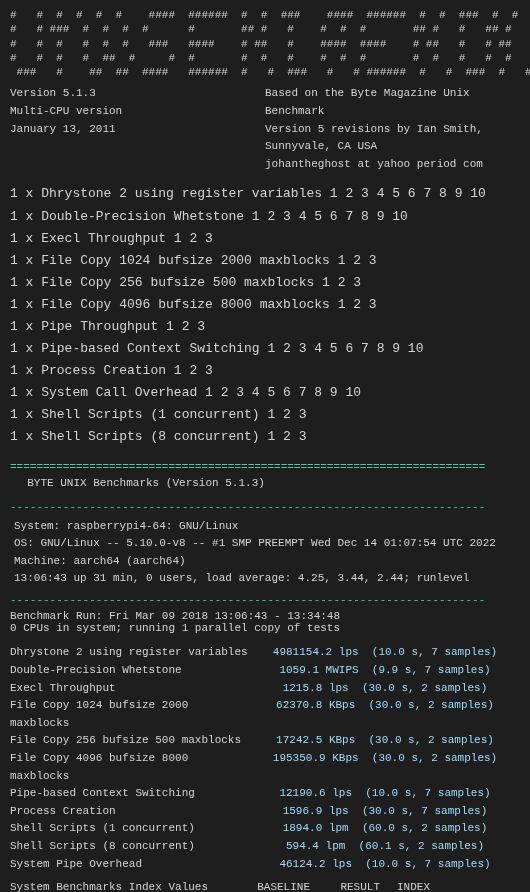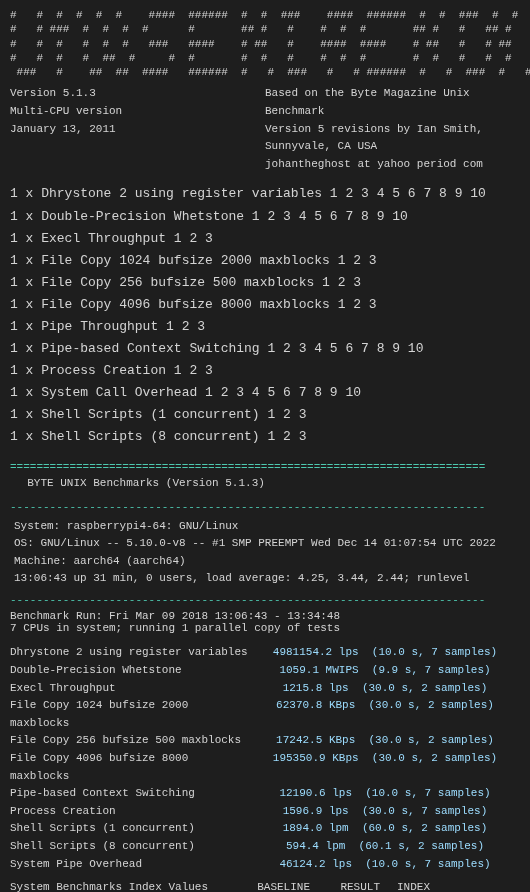--- a/index.html
+++ b/index.html
@@ -165,21 +165,21 @@
       <div style="line-height: 1.6;">System: raspberrypi4-64: GNU/Linux</div>
       <div style="line-height: 1.6;">OS: GNU/Linux -- 5.10.0-v8 -- #1 SMP PREEMPT Wed Dec 14 01:07:54 UTC 2022</div>
       <div style="line-height: 1.6;">Machine: aarch64 (aarch64)</div>
       <div style="line-height: 1.6;">13:06:43 up 31 min,  0 users,  load average: 4.25, 3.44, 2.44; runlevel</div>
     </div>
 
   <div class="separator-single">------------------------------------------------------------------------</div>
 
   <div class="bench-run" id="bench-run">
       <div>Benchmark Run: Fri Mar 09 2018 13:06:43 - 13:34:48</div>
-      <div>7 CPUs in system; running 1 parallel copy of tests</div>
+      <div>0 CPUs in system; running 1 parallel copy of tests</div>
     </div>
 
   <div class="results-section" id="results-section">
       <div class="result-row">
         <span class="result-name">Dhrystone 2 using register variables</span>
         <span class="result-value">4981154.2 lps&nbsp;&nbsp;(10.0 s, 7 samples)</span>
       </div>
       <div class="result-row">
         <span class="result-name">Double-Precision Whetstone</span>
         <span class="result-value">1059.1 MWIPS&nbsp;&nbsp;(9.9 s, 7 samples)</span>

